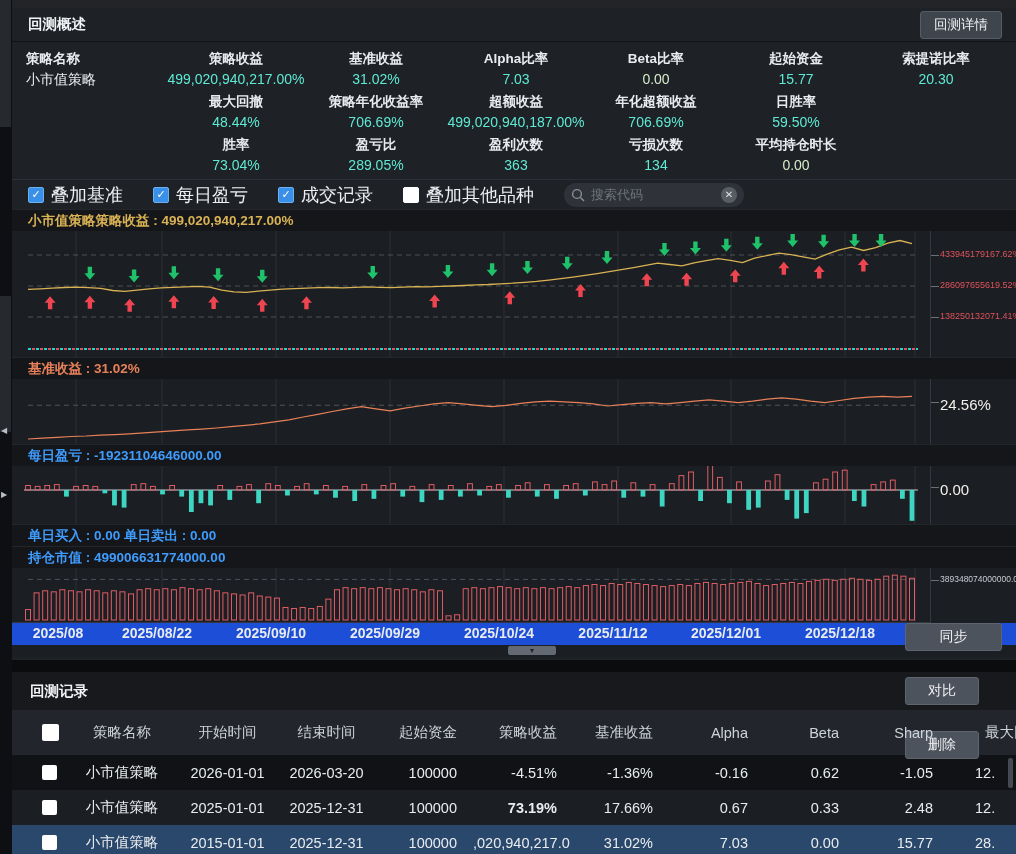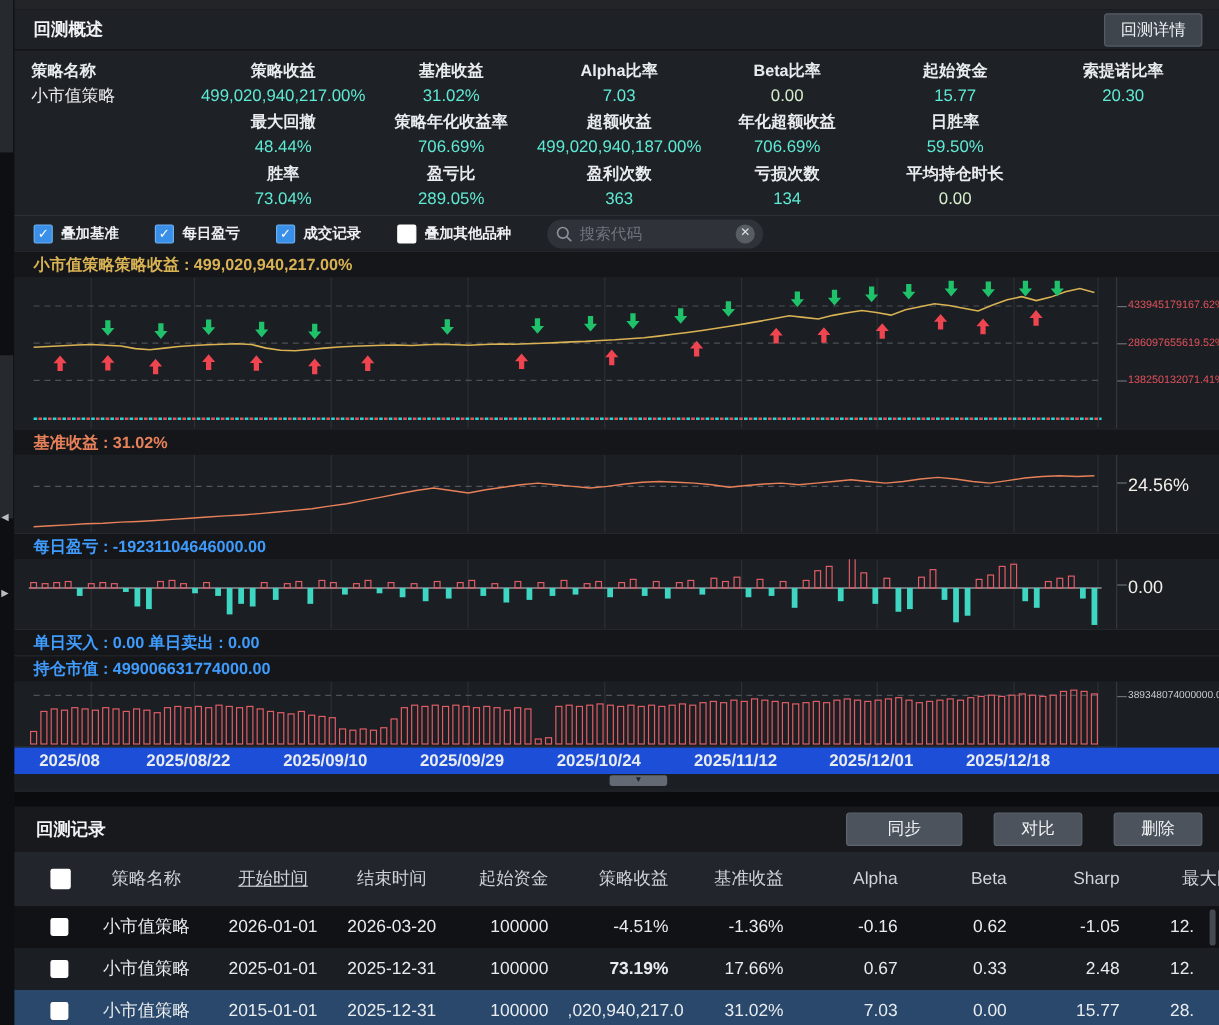--- a/index.html
+++ b/index.html
@@ -21,21 +21,21 @@
   .stats-row { display:grid; grid-template-columns:140px repeat(6,1fr); height:43px; }
   .stat-cell { text-align:center; overflow:hidden; }
   .stat-cell .lbl { font-size:13.5px; color:#e9ecef; font-weight:600; line-height:21px; white-space:nowrap; }
   .stat-cell .val { font-size:14px; line-height:20px; white-space:nowrap; }
   .stat-cell.name { text-align:left; }
   .v-r { color:#5eead4; } .v-p { color:#d5ecca; } .v-w { color:#eceef0; } .v-g { color:#3fd6a0; }
 
   #filters { height:30px; display:flex; align-items:center; gap:30px; padding-left:16px;
     border-top:1px solid #2c2f35; background:#1e2126; }
   .filter-item { display:flex; align-items:center; gap:7px; cursor:pointer; }
-  .filter-item .flabel { color:#eef0f3; font-size:12px; font-weight:700; }
+  .filter-item .flabel { color:#eef0f3; font-size:18px; font-weight:400; }
   .cbox { width:16px; height:16px; border-radius:2px; display:flex; align-items:center;
     justify-content:center; font-size:11px; color:#fff; }
   .cbox.on { background:#3a8fe8; border:1px solid #6cb0f2; }
   .cbox.off { background:#ffffff; border:1px solid #ffffff; }
   #search-box { width:180px; height:24px; background:#2f3238; border-radius:12px; display:flex;
     align-items:center; padding:0 7px; gap:6px; }
   #search-input { flex:1; background:transparent; border:none; outline:none; color:#c8ccd2;
     font-size:13px; min-width:0; font-family:inherit; }
   #search-input::placeholder { color:#70757d; }
   #search-clear { width:16px; height:16px; border-radius:50%; background:#585d64; color:#dfe2e6;
@@ -56,21 +56,21 @@
   #xaxis { height:22px; position:relative; background:#1d4ed8; }
   .xlab { position:absolute; top:2px; transform:translateX(-50%); color:#e8ebee; font-size:14px;
     font-weight:600; white-space:nowrap; }
   #handle-row { height:12px; background:#1b1e22; position:relative; }
   #collapse-handle { position:absolute; left:496px; top:1px; width:48px; height:9px; background:#646a73;
     border-radius:2px; color:#22252a; font-size:7px; line-height:9px; text-align:center; cursor:pointer; }
 
   #bottom-panel { position:absolute; left:12px; top:672px; width:1004px; height:188px; background:#17191d; }
   #records-header { height:38px; display:flex; align-items:center; justify-content:space-between; padding:0 14px 0 18px; }
   #records-title { color:#f0f2f4; font-size:14.5px; font-weight:bold; }
-  #records-buttons { display:flex; gap:26px; }
+  #records-buttons { display:flex; gap:26px;flex-direction:column; }
   .rec-btn { height:28px; background:#4c535d; border:1px solid #5d646e; border-radius:3px; color:#f0f2f4;
     font-size:14px; cursor:pointer; }
   .rec-btn.wide { width:97px; } .rec-btn.norm { width:74px; }
 
   #rec-table { width:1037px; }
   .tr { display:flex; align-items:center; }
   .tr.head { height:45px; background:#22252b; }
   .tr.r0 { height:35px; background:#101215; }
   .tr.r1 { height:35px; background:#1b1e23; }
   .tr.sel { height:35px; background:#29486b; }
@@ -553,21 +553,21 @@
       <button class="rec-btn norm">对比</button>
       <button class="rec-btn norm">删除</button>
     </span>
   </div>
   <div id="rec-table">
       <div class="tr head">
         <div style="width: 54px;">
           <div class="row-cbox" style="width: 17px; height: 17px;"></div>
         </div>
         <div class="td al-c" style="width: 112px;">策略名称</div>
-        <div class="td al-c" style="width: 99px; text-decoration: underline;">开始时间</div>
+        <div class="td al-c" style="width: 99px;">开始时间</div>
         <div class="td al-c" style="width: 99px;">结束时间</div>
         <div class="td al-r" style="width: 97px;">起始资金</div>
         <div class="td al-r" style="width: 100px;">策略收益</div>
         <div class="td al-r" style="width: 96px;">基准收益</div>
         <div class="td al-r" style="width: 95px;">Alpha</div>
         <div class="td al-r" style="width: 91px;">Beta</div>
         <div class="td al-r" style="width: 94px;">Sharp</div>
         <div class="td al-l" style="width: 100px; padding-left: 36px;">最大回撤</div>
       </div>
       <div class="tr r0">

